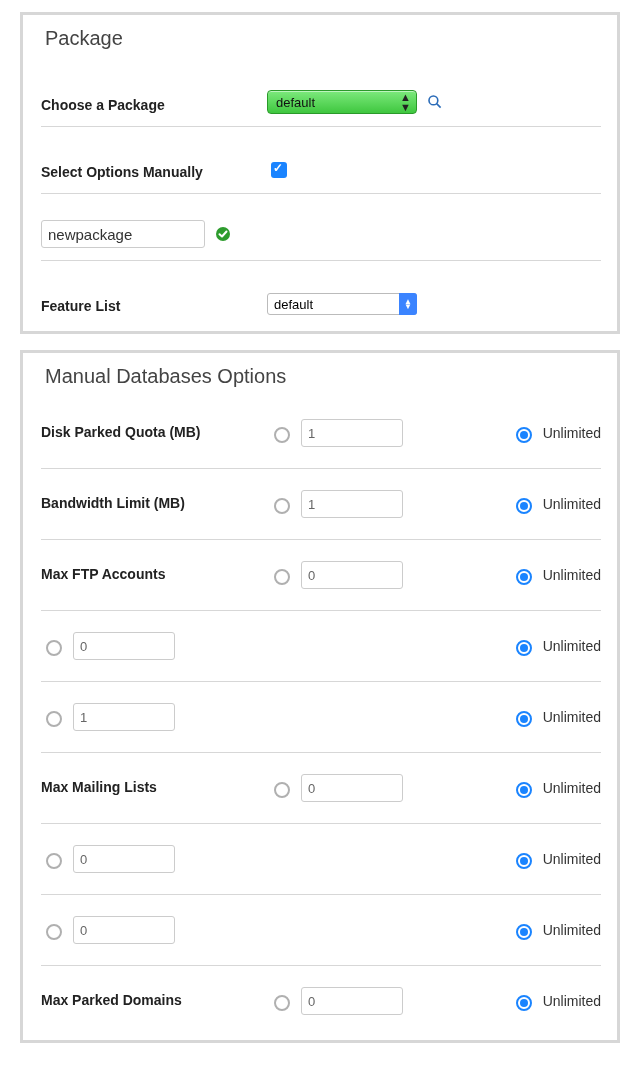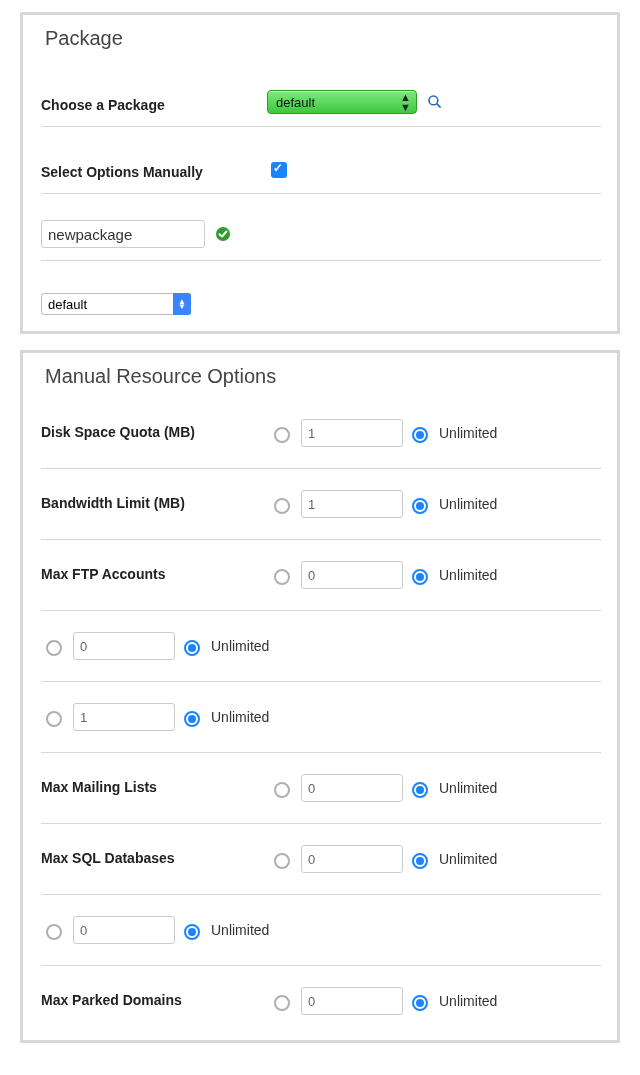--- a/index.html
+++ b/index.html
@@ -85,21 +85,21 @@
   .sel-blue-wrap .bb span{display:block;line-height:5px;font-size:8px;color:#fff;}
   
   .rrow{
     display:flex;align-items:center;border-bottom:1px solid #d7d7d7;
     padding:12px 0;min-height:46px;
   }
   .rrow:last-child{border-bottom:none;}
   .rlabel{flex:0 0 220px;font-weight:700;font-size:14px;color:#222;line-height:1.25;padding-right:8px;}
   .r-opt{display:flex;align-items:center;gap:8px;}
   .r-opt.first{flex:0 0 138px;}
-  .r-opt.second{flex:1;}
+  .r-opt.second{flex:1;justify-content:flex-end;}
   .radio{
     appearance:none;-webkit-appearance:none;
     width:16px;height:16px;border:2px solid #b0b0b0;border-radius:50%;
     cursor:pointer;position:relative;background:#fff;flex:0 0 16px;
   }
   .radio:checked{border-color:#1a84ff;}
   .radio:checked::after{
     content:"";position:absolute;top:2px;left:2px;width:8px;height:8px;
     border-radius:50%;background:#1a84ff;
   }
@@ -149,42 +149,43 @@
         <div class="controls">
           <input type="text" class="txt" value="newpackage" style="">
           <svg class="ok-icon" viewBox="0 0 16 16">
             <circle cx="8" cy="8" r="7" fill="#2e9c2e"></circle>
             <path d="M4.5 8.2 L7 10.5 L11.5 5.5" stroke="#fff" stroke-width="2" fill="none" stroke-linecap="round" stroke-linejoin="round"></path>
           </svg>
         </div>
       </div>
 
       <div class="row">
+        <div class="label">Feature List</div>
         <div class="controls">
           <span class="sel-blue-wrap">
             <select class="sel-blue">
               <option>default</option>
             </select>
             <span class="bb">
                 <span>▲</span>
                 <span>▼</span>
               </span>
           </span>
         </div>
       </div>
 
     </div>
   </div>
 
   <div class="panel">
     <div class="panel-inner">
-      <div class="section-title">Manual Resource Options</div>
+      <div class="section-title">Manual Databases Options</div>
       <div id="resource-list">
           <div class="rrow">
-            <div class="rlabel">Disk Space Quota (MB)</div>
+            <div class="rlabel">Disk Parked Quota (MB)</div>
             <div class="r-opt first">
               <input type="radio" name="res0" class="radio" style="">
               <input type="text" class="num" value="1" style="">
             </div>
             <div class="r-opt second">
               <input type="radio" name="res0" class="radio" checked="" style="">
               <span class="unl">Unlimited</span>
             </div>
           </div>
           <div class="rrow">
@@ -234,21 +235,20 @@
             <div class="r-opt first">
               <input type="radio" name="res5" class="radio" style="">
               <input type="text" class="num" value="0" style="">
             </div>
             <div class="r-opt second">
               <input type="radio" name="res5" class="radio" checked="" style="">
               <span class="unl">Unlimited</span>
             </div>
           </div>
           <div class="rrow">
-            <div class="rlabel">Max SQL Databases</div>
             <div class="r-opt first">
               <input type="radio" name="res6" class="radio" style="">
               <input type="text" class="num" value="0" style="">
             </div>
             <div class="r-opt second">
               <input type="radio" name="res6" class="radio" checked="" style="">
               <span class="unl">Unlimited</span>
             </div>
           </div>
           <div class="rrow">

